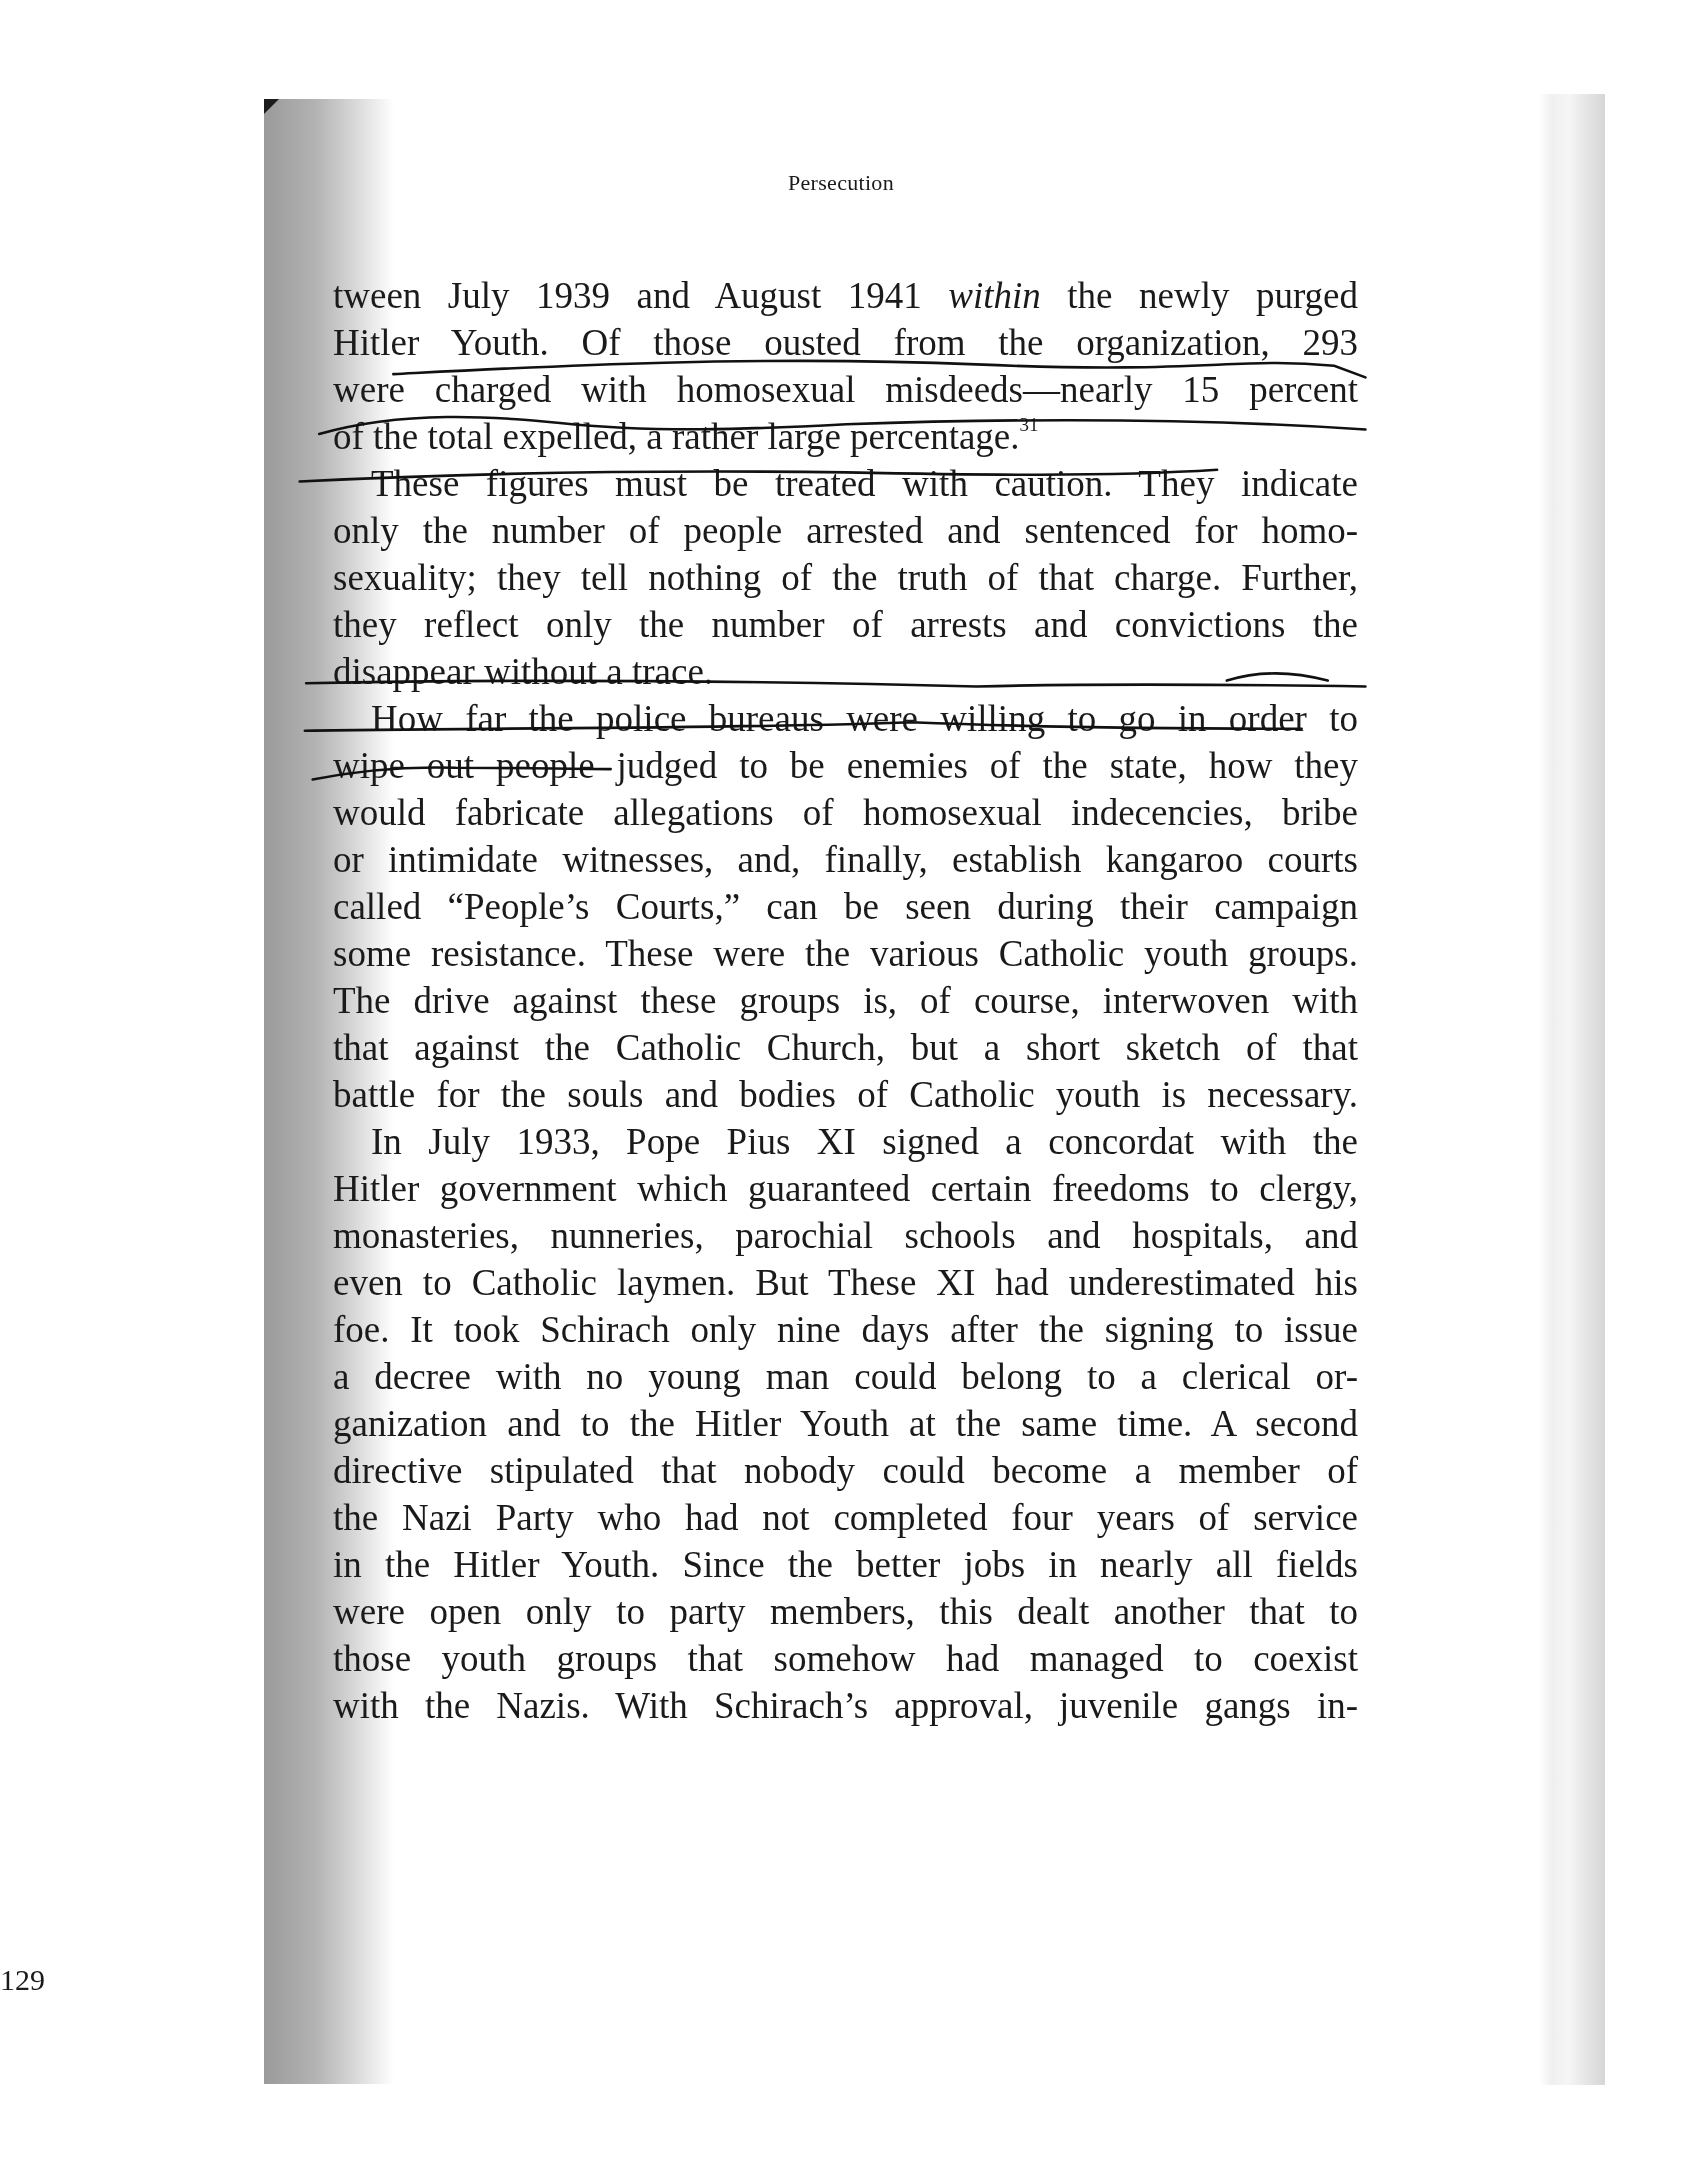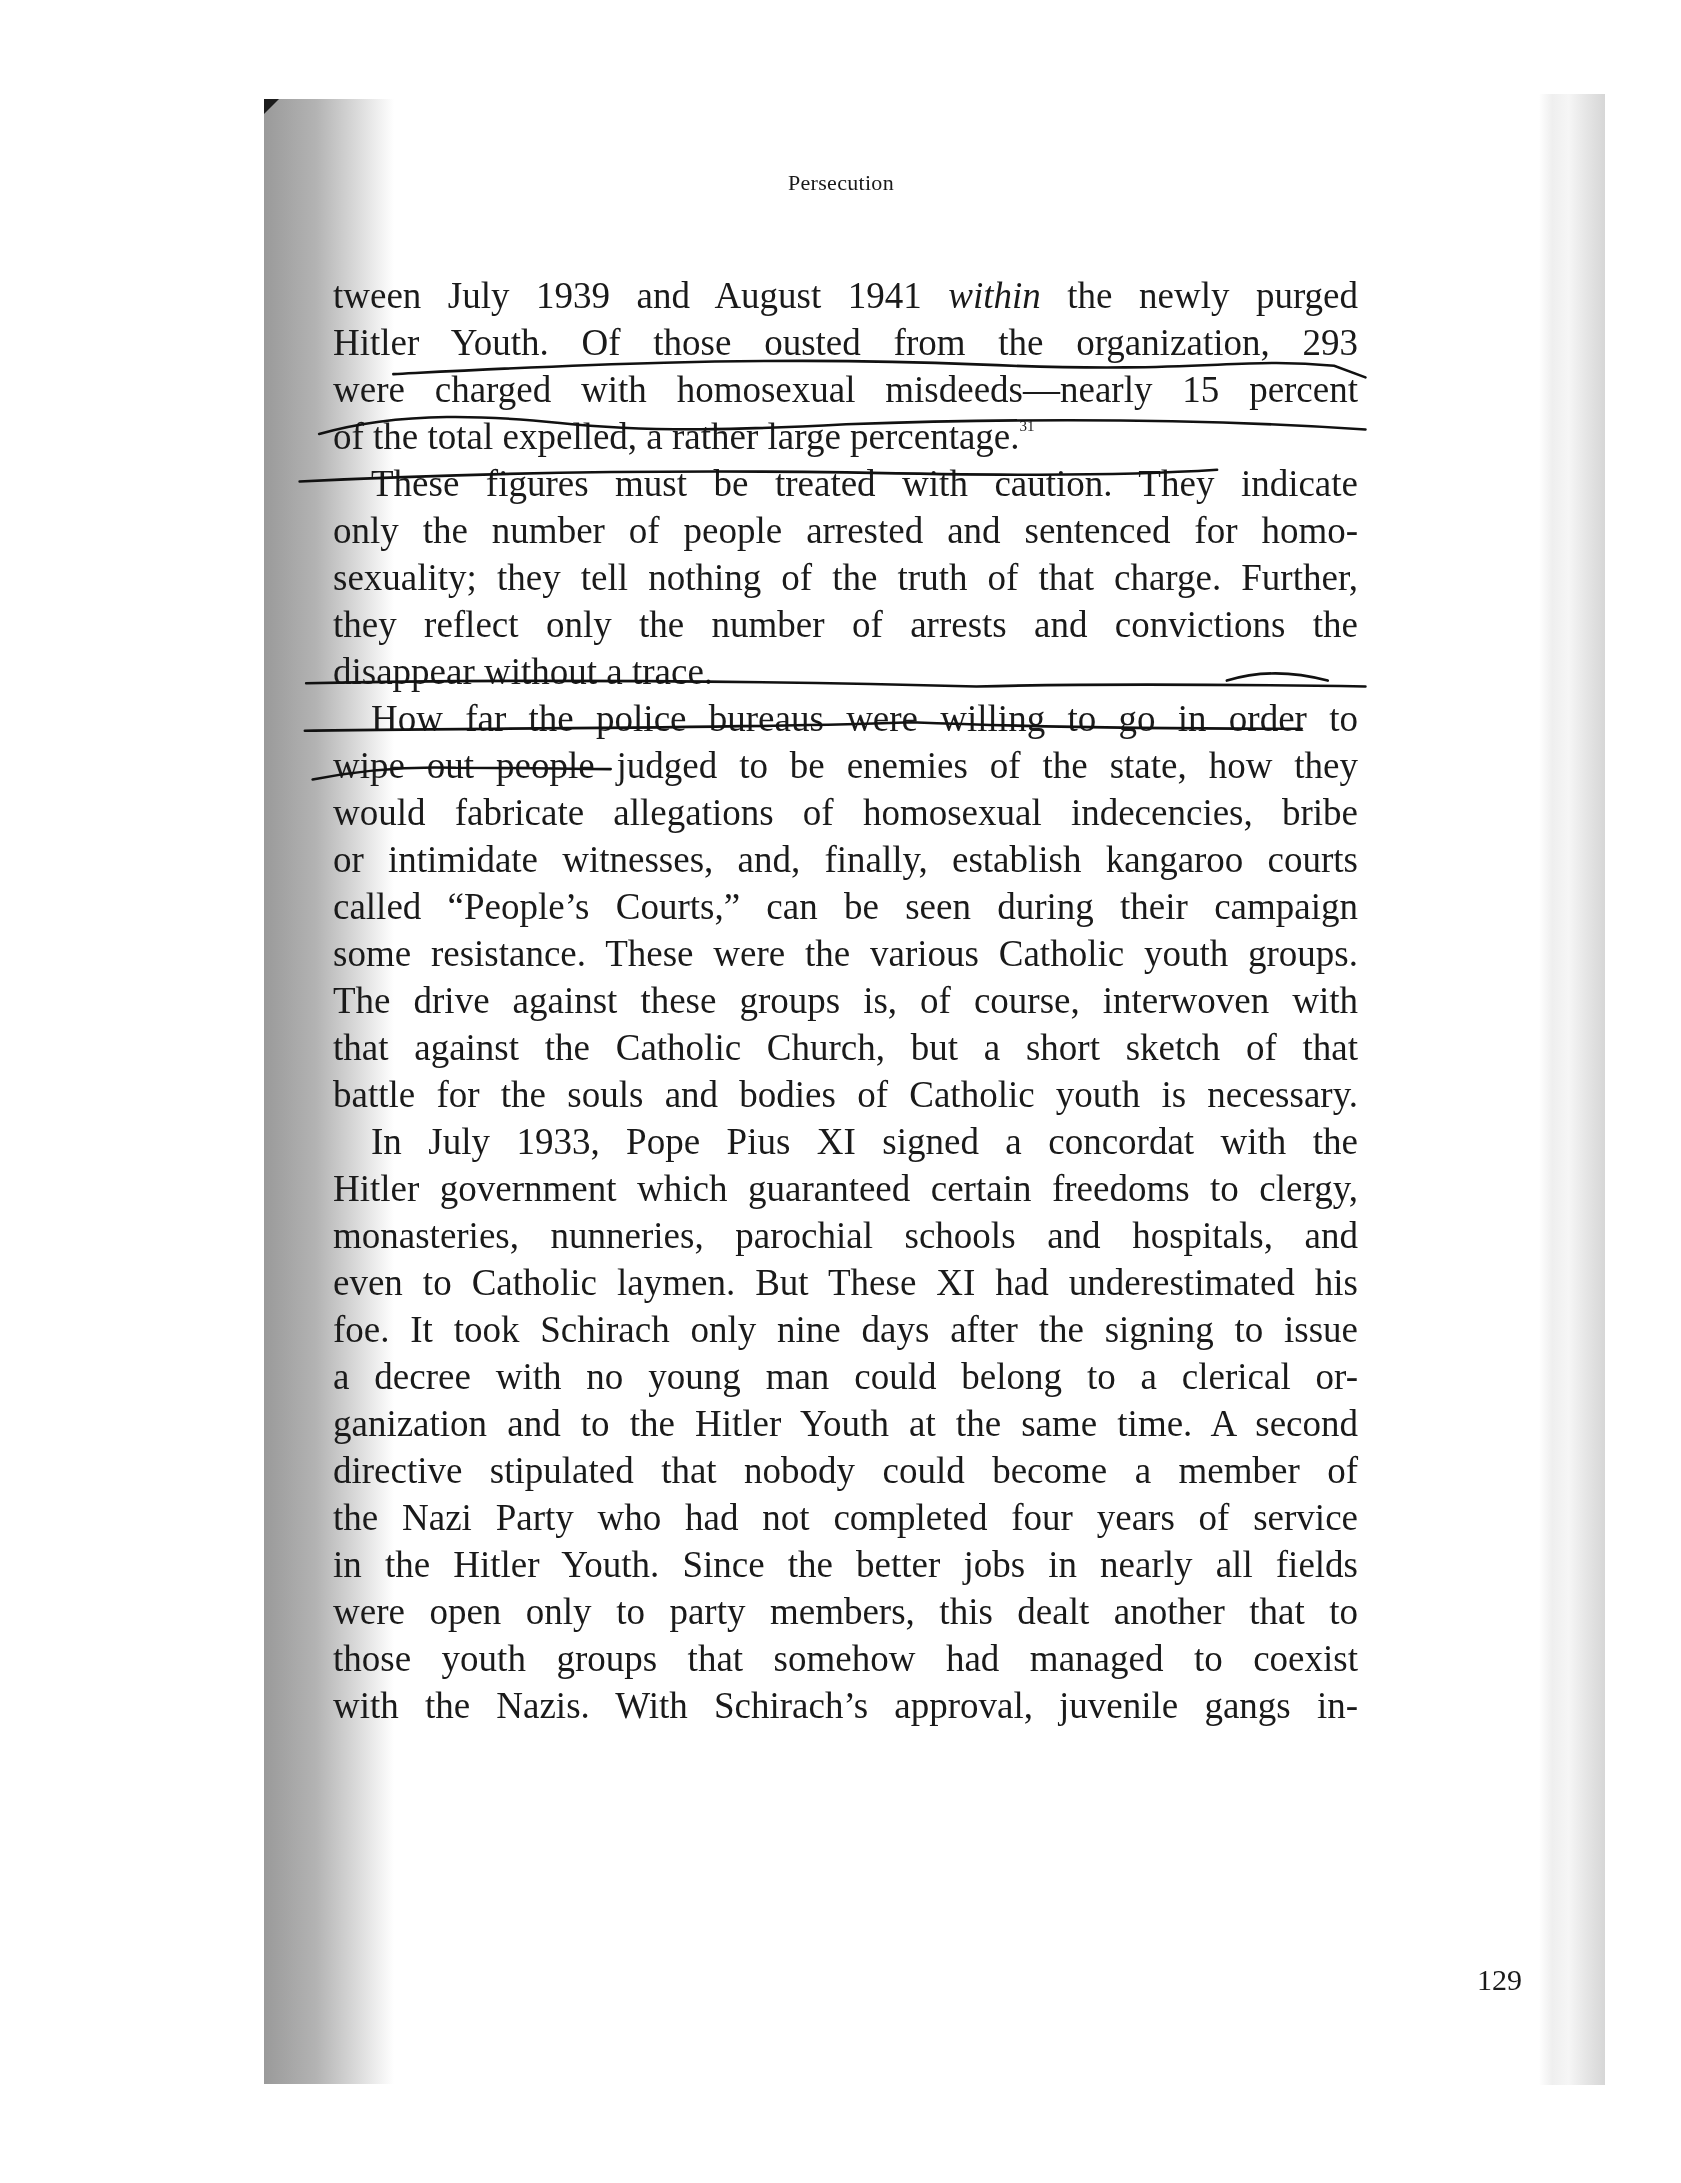--- a/index.html
+++ b/index.html
@@ -67,30 +67,30 @@
     .line.last {
       text-align-last: left;
     }
     .line.indent {
       padding-left: 38px;
     }
     .line .it {
       font-style: italic;
     }
     sup.fn {
-      font-size: 15px;
+      font-size: 19px;
       vertical-align: 18px;
       line-height: 0;
     }
     .page-number {
       position: absolute;
       left: 0;
       width: 1522px;
       top: 1963px;
-      text-align: right;
+      text-align: left;
       font-size: 30px;
     }
     svg.marks {
       position: absolute;
       left: 0;
       top: 0;
       width: 1682px;
       height: 2183px;
       pointer-events: none;
     }

